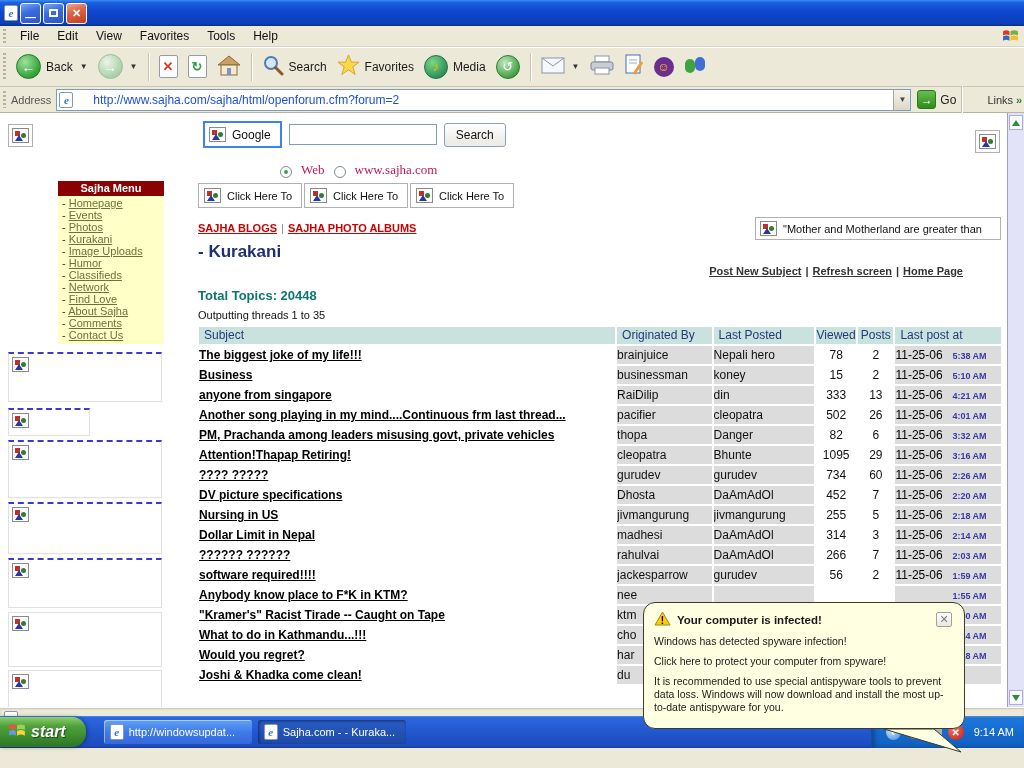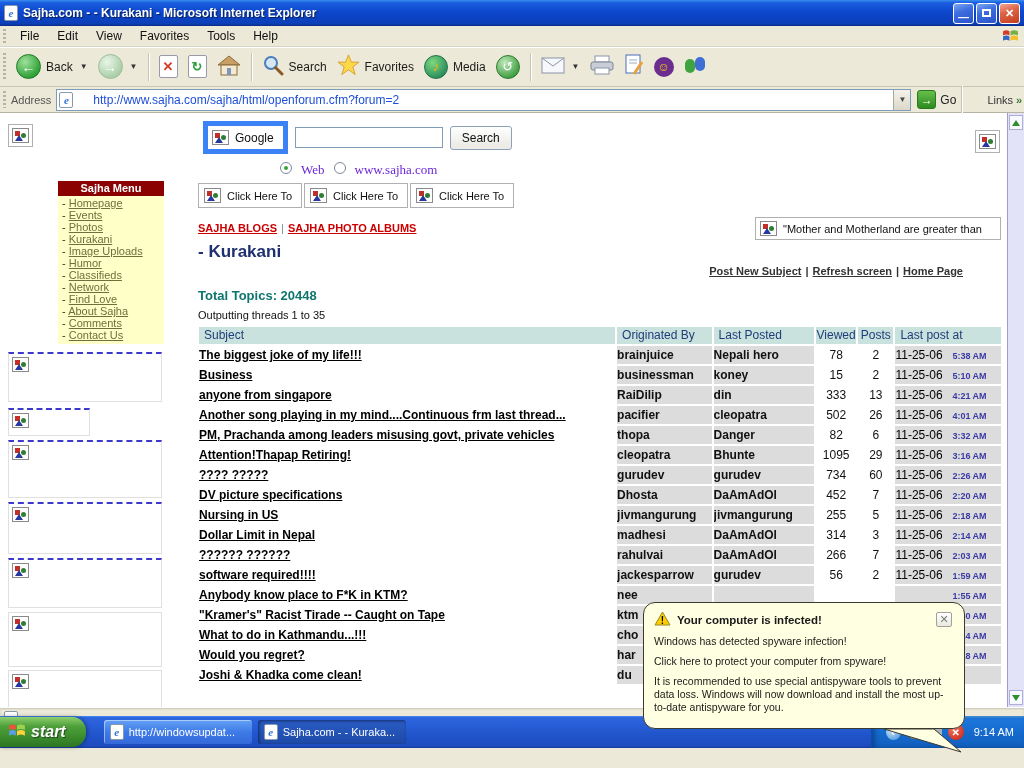--- a/index.html
+++ b/index.html
@@ -89,26 +89,26 @@
   .smenu-title{background:#8B0000;color:#fff;font-weight:bold;font-size:11px;text-align:center;padding:1px 0 2px;}
   .smenu-list{background:#FFFFC8;padding:1px 2px 3px 4px;}
   .smenu-item{font-size:11px;line-height:12px;color:#333;white-space:nowrap;}
   .smenu-item a{color:#70703E;text-decoration:underline;}
   .sbox{position:absolute;left:8px;background:#fff;border:1px solid #E0E0E0;padding:3px;}
   .sbox.dash{border-top:2px dashed #3A3ACC;}
 
   
   .main{position:absolute;left:195px;top:0;width:812px;height:100%;}
   .gbar{position:absolute;left:8px;top:8px;display:flex;align-items:center;gap:7px;}
-  .gcell{border:5px solid #3b82f6;background:#fff;padding:4px 9px 4px 4px;display:flex;align-items:center;gap:6px;font-size:12px;color:#111;}
+  .gcell{border:2px solid #3b82f6;background:#fff;padding:4px 9px 4px 4px;display:flex;align-items:center;gap:6px;font-size:12px;color:#111;}
   .ginput{width:148px;height:21px;border:1px solid #7F9DB9;font-size:12px;padding:0 3px;}
   .gsearch{font-size:12px;color:#111;background:linear-gradient(180deg,#FFFFFF,#ECEBE5 85%);
     border:1px solid #8CA0B8;border-radius:3px;padding:2px 11px;height:24px;}
-  .radios{position:absolute;left:85px;top:49px;display:flex;align-items:flex-start;gap:9px;
-    font-family:"Liberation Serif",serif;font-size:13px;color:#6d28d9;}
+  .radios{position:absolute;left:85px;top:49px;display:flex;align-items:flex-end;gap:9px;
+    font-family:"Liberation Serif",serif;font-size:13px;color:#be185d;}
   .radio{width:12px;height:12px;border:1px solid #7A8A99;border-radius:50%;background:#fff;position:relative;flex:0 0 auto;}
   .radio.sel::after{content:'';position:absolute;left:3px;top:3px;width:4px;height:4px;border-radius:50%;background:#3AA33A;}
   .promos{position:absolute;left:3px;top:70px;display:flex;gap:2px;}
   .promo{width:104px;height:25px;border:1px solid #B0B0B0;background:#fff;display:flex;align-items:center;gap:6px;
     padding-left:5px;font-size:11px;color:#111;}
   .navlinks{position:absolute;left:3px;top:109px;font-size:11px;font-weight:bold;}
   .navlinks a{color:#CC0000;text-decoration:underline;}
   .navlinks .sep{color:#888;padding:0 4px;font-weight:normal;}
   .ktitle{position:absolute;left:3px;top:129px;font-size:17px;font-weight:bold;color:#1F3070;}
   .quotebox{position:absolute;left:560px;top:104px;width:246px;height:23px;border:1px solid #B0B0B0;background:#fff;
@@ -120,21 +120,21 @@
   .total{position:absolute;left:3px;top:175px;font-size:13px;font-weight:bold;color:#0f766e;}
   .range{position:absolute;left:3px;top:196px;font-size:11px;color:#111;}
 
   table.forum{position:absolute;left:2px;top:212px;width:806px;border-collapse:separate;border-spacing:2px;table-layout:fixed;}
   table.forum th{background:#C9E2DD;color:#1F3D7A;font-weight:normal;font-size:12px;text-align:left;
     padding:1px 0 2px 5px;height:15px;white-space:nowrap;overflow:hidden;}
   table.forum th.c{text-align:center;padding-left:0;}
   table.forum td{height:18px;font-size:12px;white-space:nowrap;overflow:hidden;padding:0;}
   td.subj{padding-left:6px;}
   td.subj a{font-weight:bold;color:#000;text-decoration:underline;font-size:12px;}
-  td.by,td.last{background:#DCDCDC;padding-left:5px;color:#111;font-weight:bold;}
+  td.by,td.last{background:#DCDCDC;padding-left:5px;color:#111;}
   td.viewed,td.posts{text-align:center;color:#111;}
   td.date{background:#DCDCDC;padding-left:5px;font-size:11px;color:#000;}
   td.date .d{display:inline-block;min-width:57px;}
   td.date .t{font-size:9px;color:#3A3AA5;font-weight:bold;}
 
   
   .pagescroll{position:absolute;right:0;top:0;width:17px;height:100%;background:#E2E2F8;border-left:1px solid #9E9ECC;}
   .ps-btn{position:absolute;left:1px;width:14px;height:15px;background:#F8F8FF;border:1px solid #AEAED6;
     display:flex;align-items:center;justify-content:center;}
   .ps-up{top:2px;} .ps-down{bottom:2px;}
@@ -183,21 +183,20 @@
 </style>
 </head>
 <body>
 
 <div id="screen">
 
   <div class="titlebar">
     <span class="pageic">
         <b>e</b>
       </span>
-    <span class="tb-title">Sajha.com - - Kurakani - Microsoft Internet Explorer</span>
     <span class="wbtn">
         <span class="ming">—</span>
       </span>
     <span class="wbtn">
         <span class="maxg"></span>
       </span>
     <span class="wbtn close">✕</span>
   </div>
 
   <div class="menubar">

